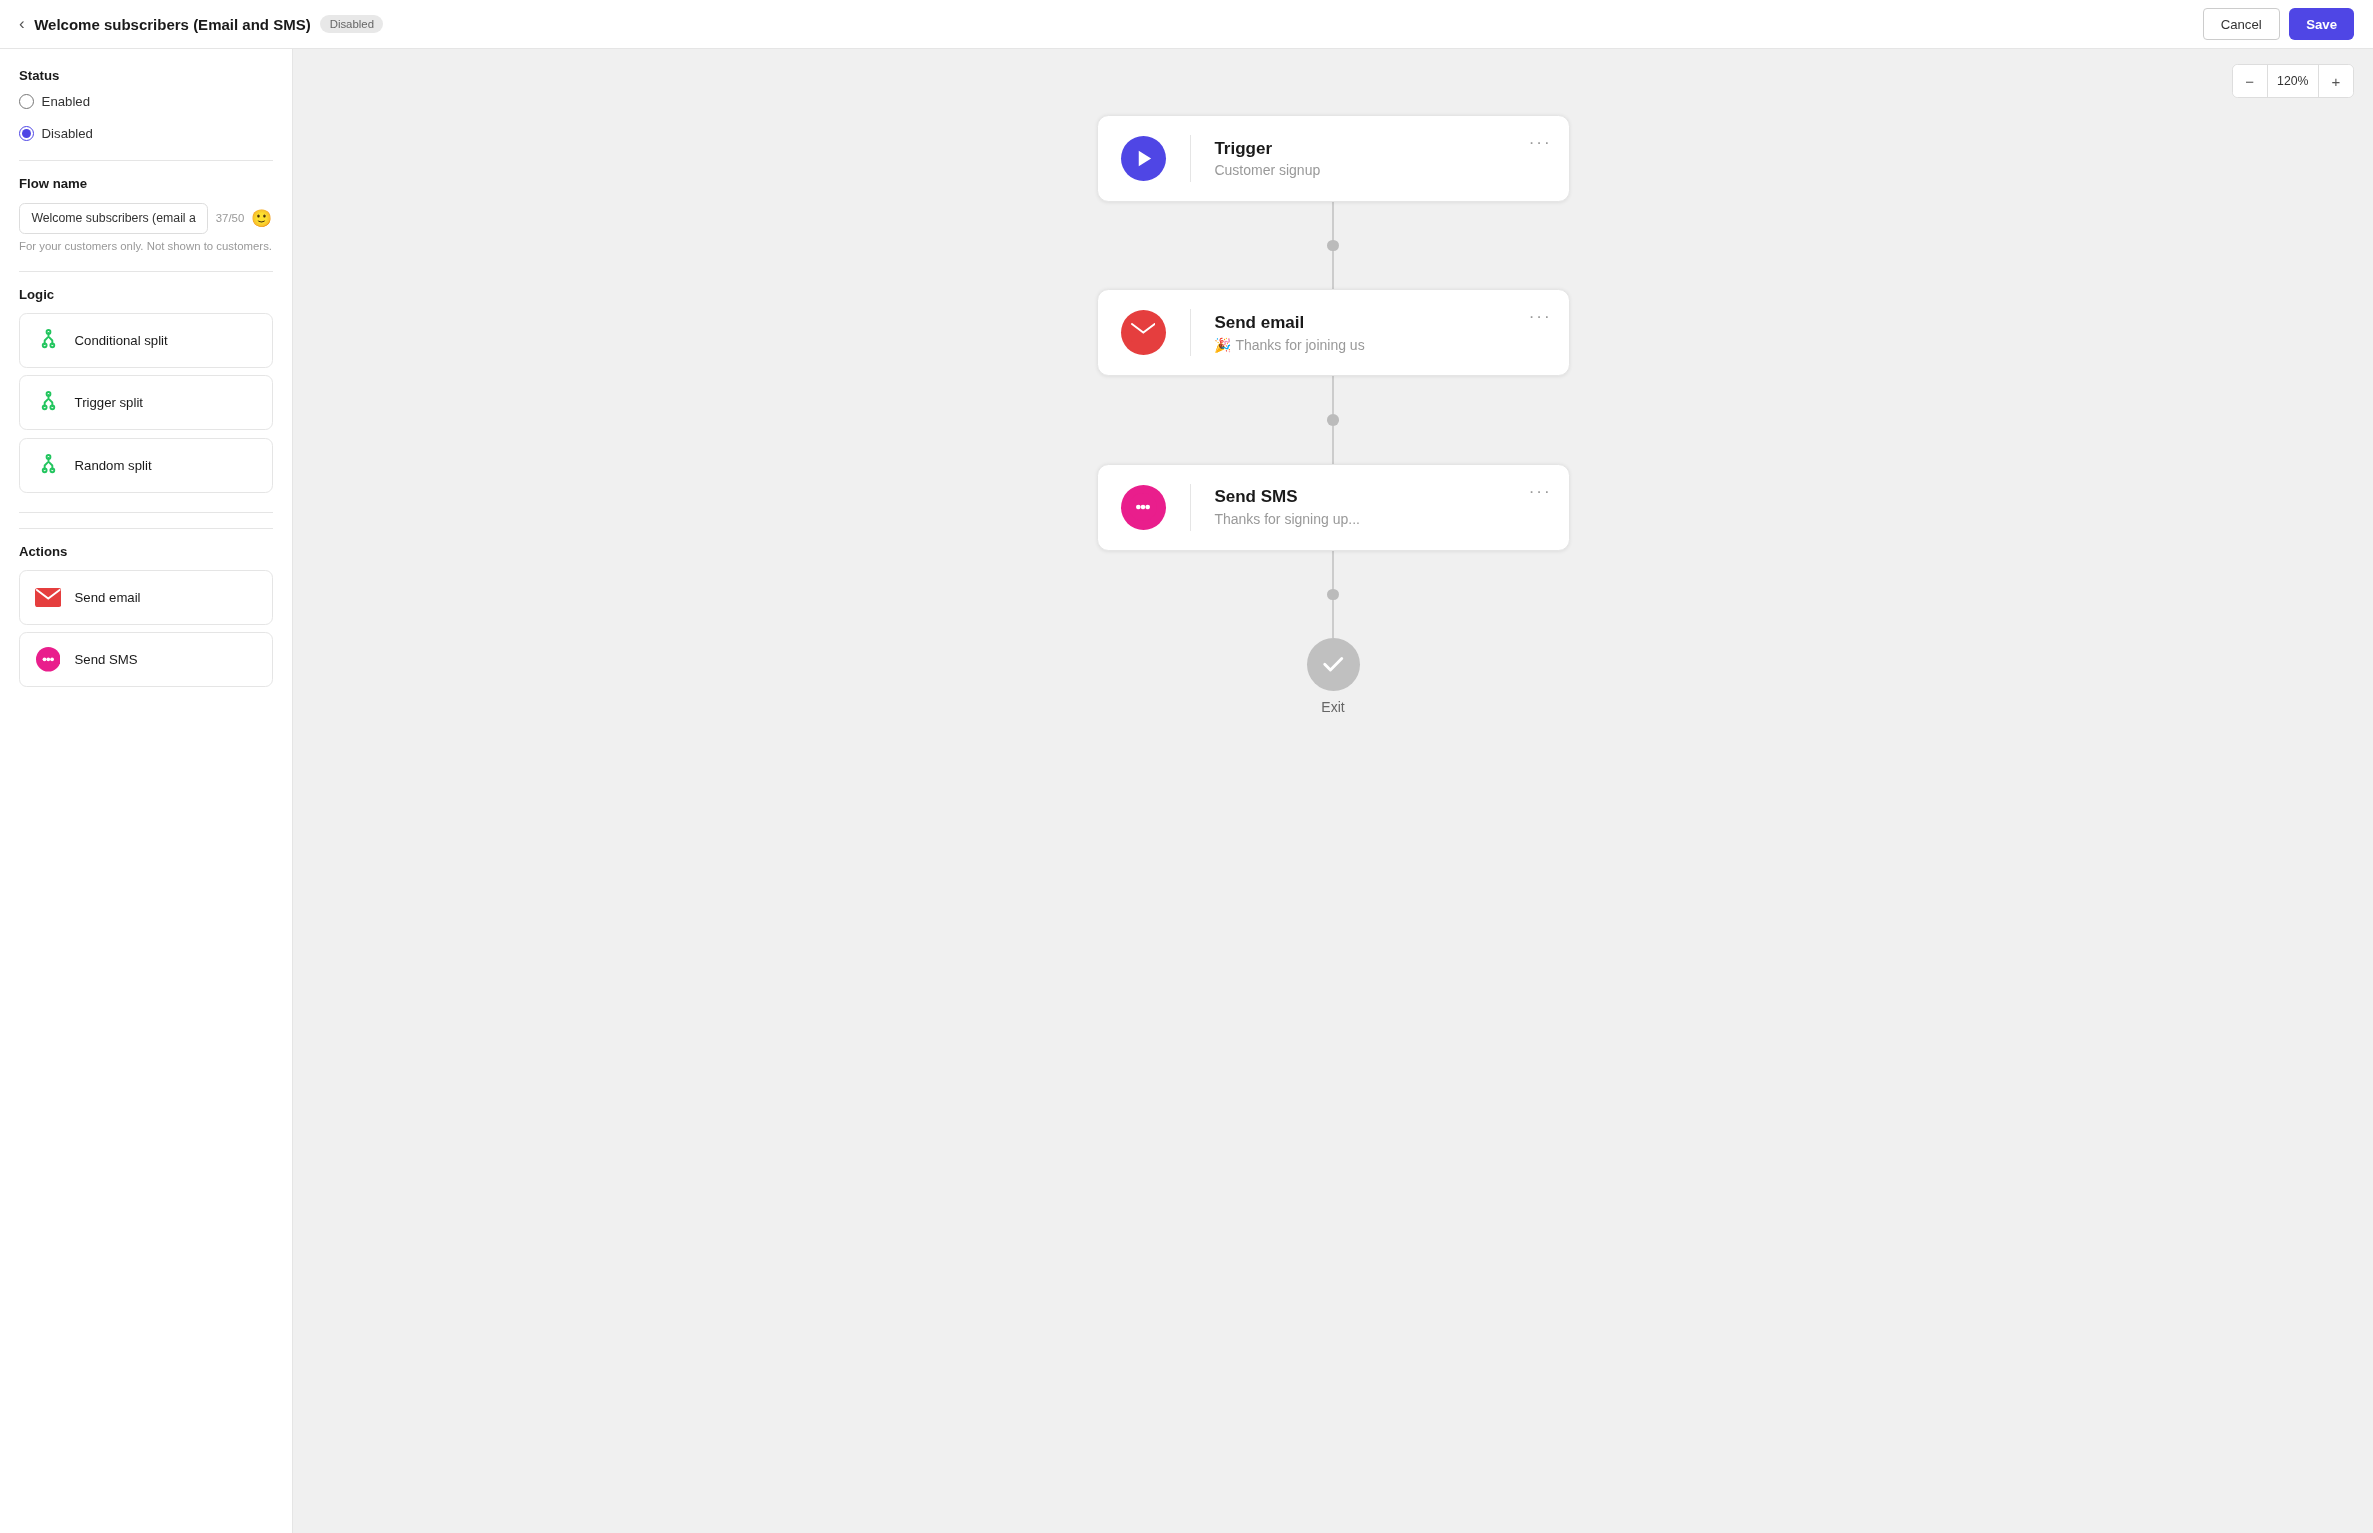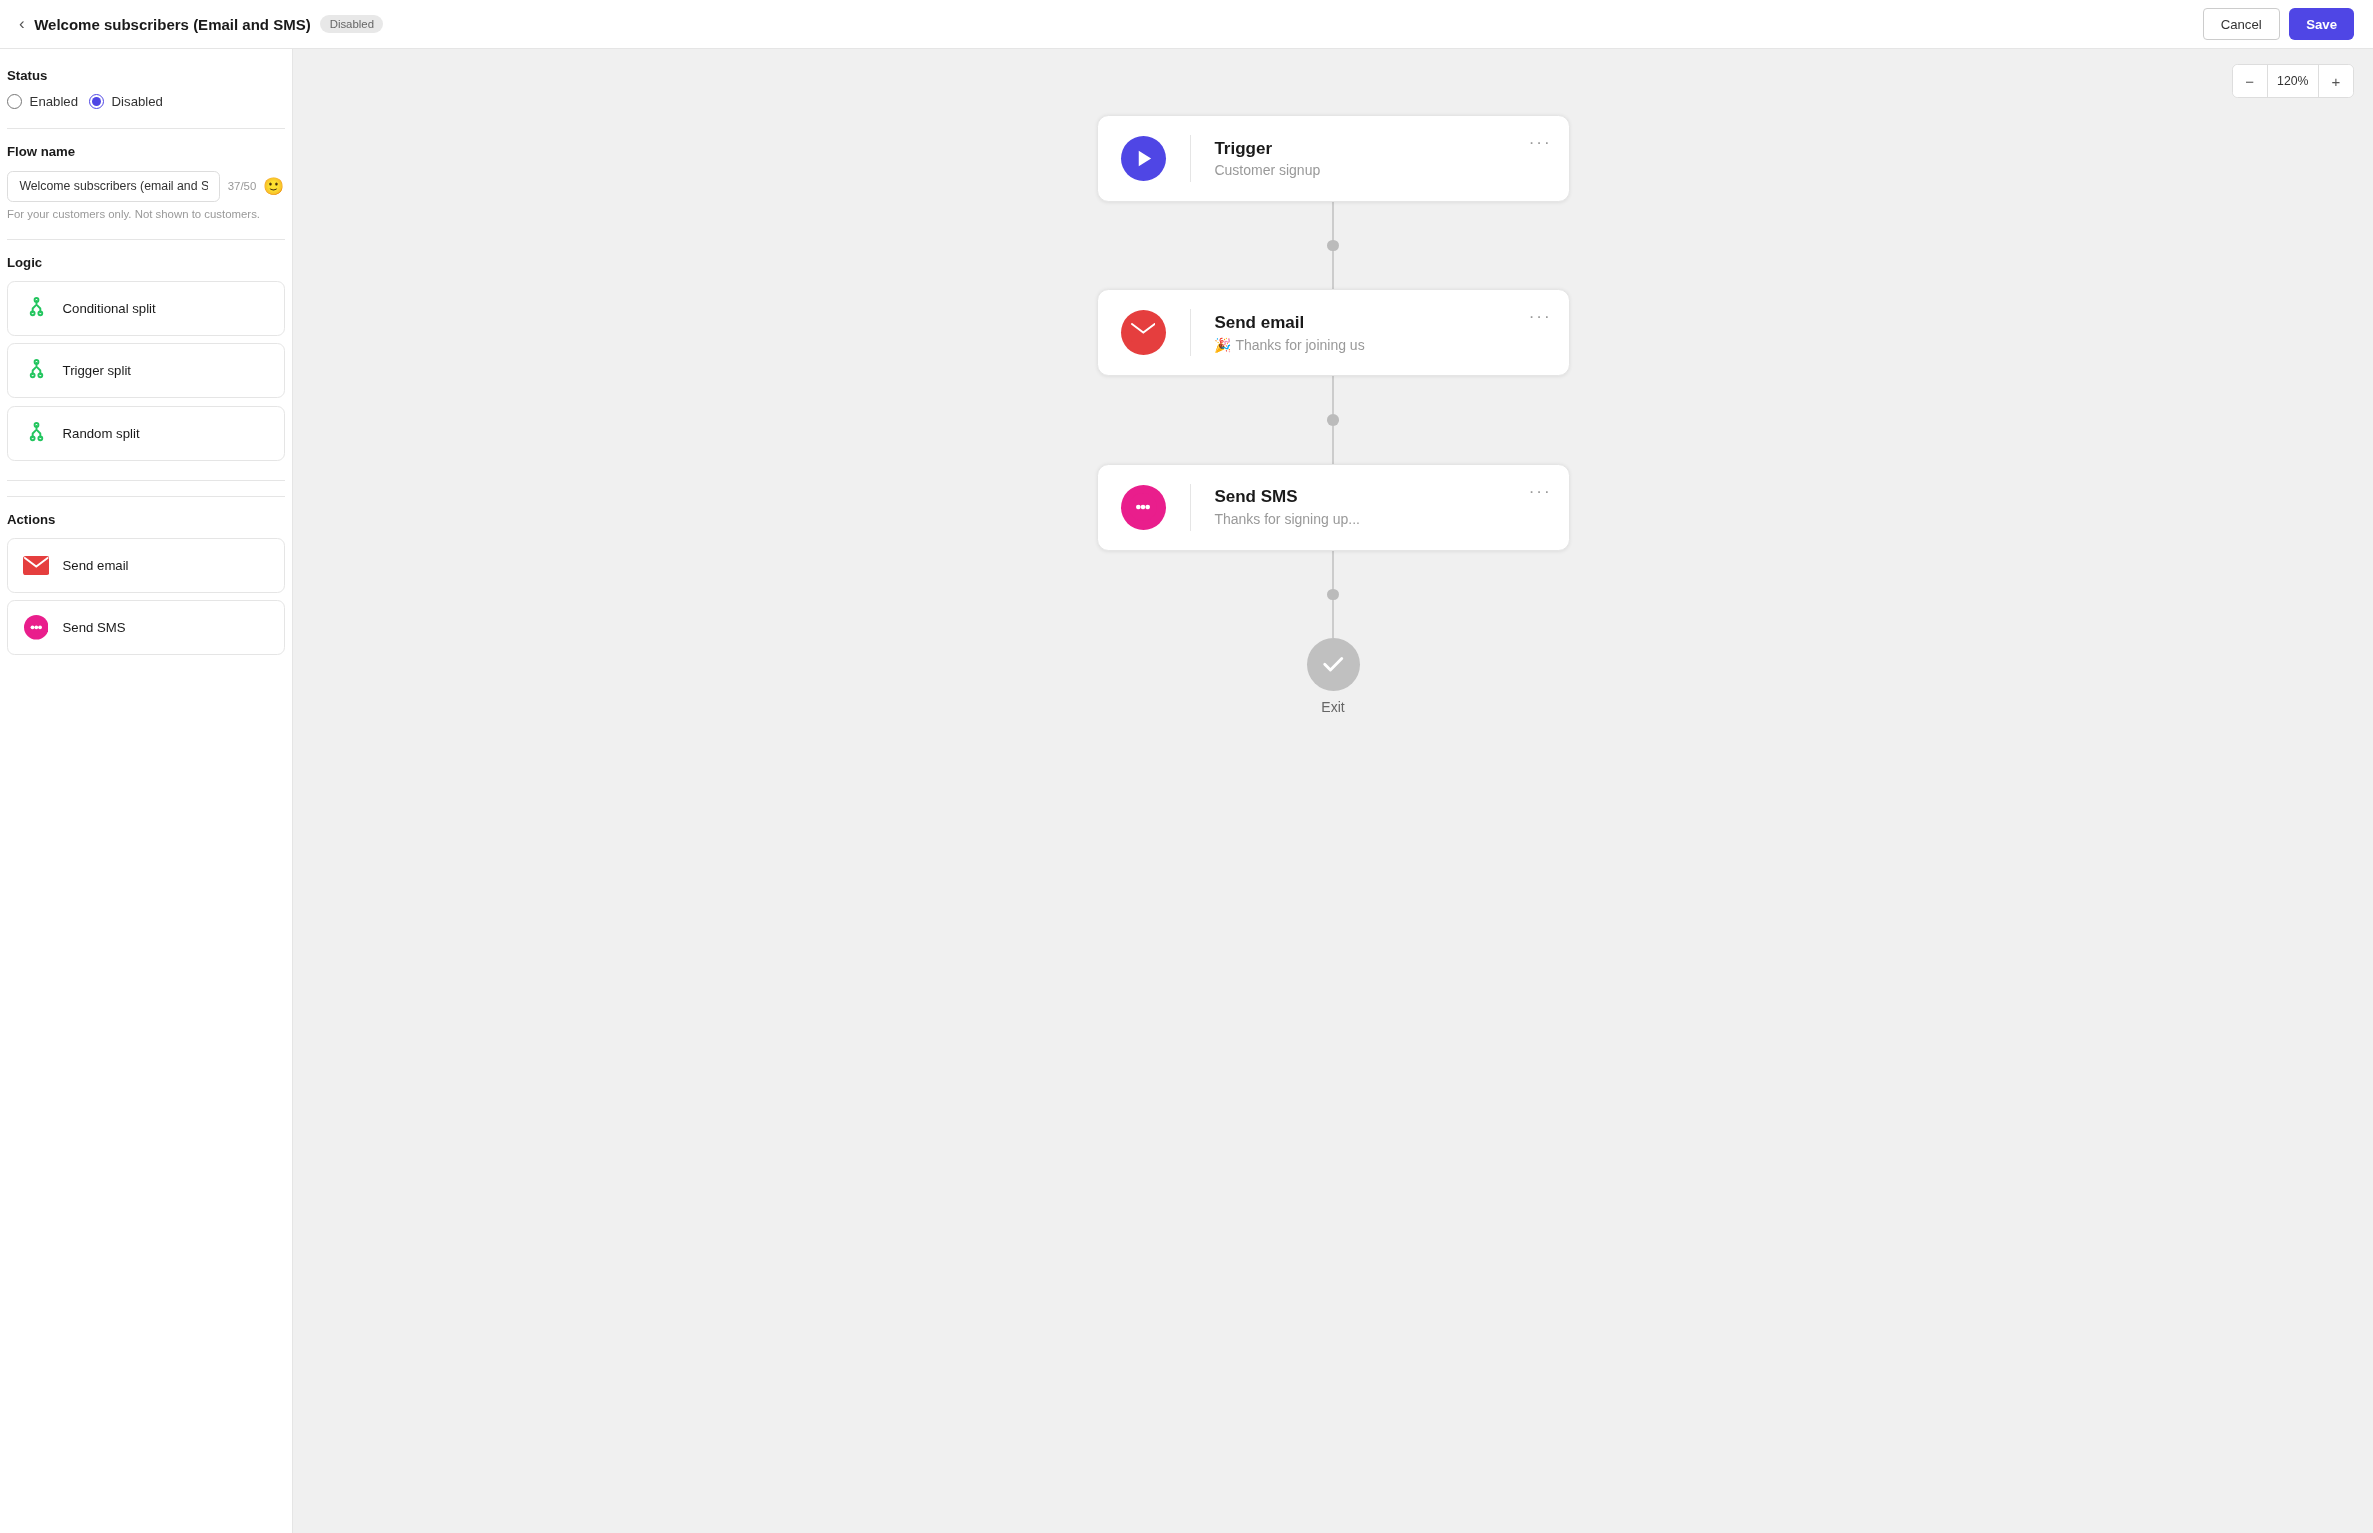--- a/index.html
+++ b/index.html
@@ -27,25 +27,25 @@
       padding: 3px 17px; border: none; background: #4f46e5;
       border-radius: 5.7px; cursor: pointer; font-size: 13.2px; color: #fff; font-weight: 600;
     }
 
     
     .main { display: flex; flex: 1; overflow: hidden; }
 
     
     .sidebar {
       width: 293px; flex-shrink: 0; background: #fff; border-right: 0.9px solid #e5e5e5;
-      overflow-y: auto; padding: 19px 7px;
+      overflow-y: auto; padding: 19px 19px;
     }
     .section-title { font-size: 13.2px; font-weight: 700; color: #1a1a1a; margin-bottom: 11.4px; }
     .status-section { margin-bottom: 19px; }
-    .radio-group { display: flex; flex-direction: row; gap: 11px; }
+    .radio-group { display: flex; flex-direction: column; gap: 17px; }
     .radio-item { display: flex; align-items: center; gap: 7.6px; cursor: pointer; font-size: 13.2px; color: #333; }
     .radio-item input[type=radio] { width: 15px; height: 15px; cursor: pointer; accent-color: #4f46e5; }
 
     .divider { border: none; border-top: 0.9px solid #e5e5e5; margin: 15px 0; }
 
     .flow-name-section { margin-bottom: 19px; }
     .flow-name-input-row { display: flex; align-items: center; gap: 7.6px; }
     .flow-name-input {
       flex: 1; padding: 7.6px 11.4px; border: 0.9px solid #ddd; border-radius: 5.7px;
       font-size: 12.3px; color: #333;

